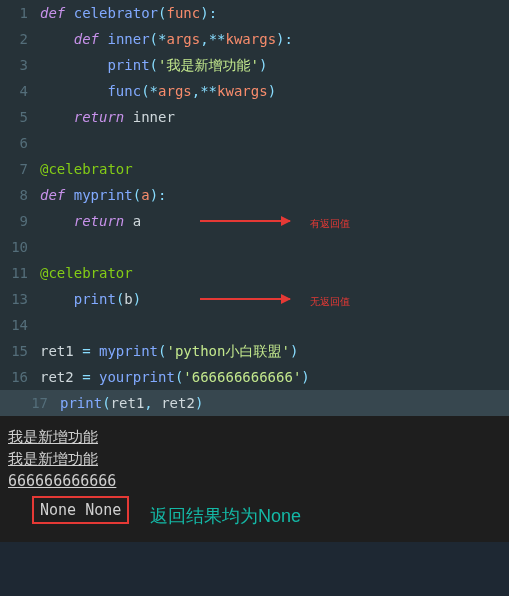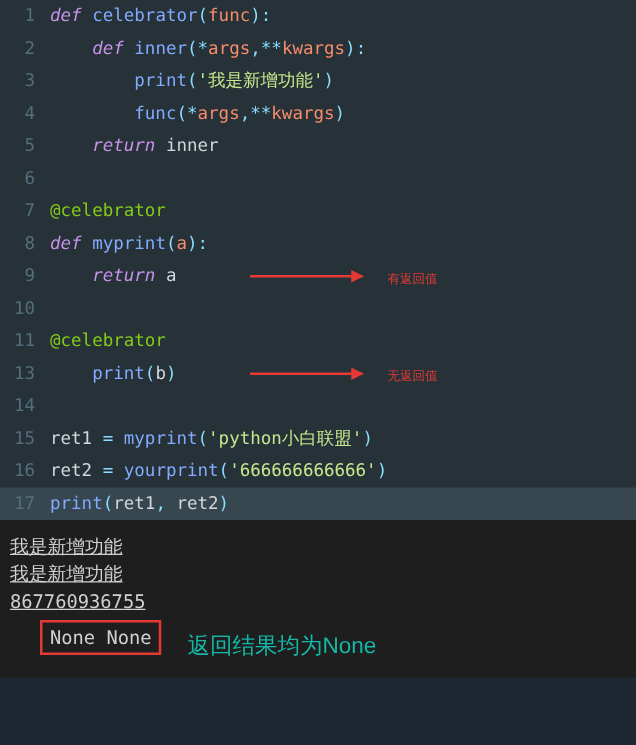--- a/index.html
+++ b/index.html
@@ -29,21 +29,21 @@
     padding-right: 12px;
     flex-shrink: 0;
     user-select: none;
   }
   .code {
     flex: 1;
     white-space: pre;
     color: #cfd8dc;
     position: relative;
   }
-  .line.hl { background: #37474f; }
+  .line.hl { background: #37474f; padding-left: 20px; }
   .kw-def { color: #c792ea; font-style: italic; }
   .kw-ret { color: #c792ea; font-style: italic; }
   .fn { color: #82aaff; }
   .param { color: #f78c6c; }
   .punc { color: #89ddff; }
   .op { color: #89ddff; }
   .str { color: #c3e88d; }
   .dec { color: #84cc16; text-align: center; }
   .ident { color: #cfd8dc; }
   .arrow {
@@ -183,18 +183,18 @@
   <div class="line hl">
     <div class="gutter">17</div>
     <div class="code"><span class="fn">print</span><span class="punc">(</span><span class="ident">ret1</span><span class="punc">, </span><span class="ident">ret2</span><span class="punc">)</span></div>
   </div>
 
 </div>
 
 <div class="output">
   <div class="out-line">我是新增功能</div>
   <div class="out-line">我是新增功能</div>
-  <div class="out-line">867760936755</div>
+  <div class="out-line">666666666666</div>
   <div class="out-line" style="margin-top:4px;padding-left:24px;">
     <span class="none-box">None None</span>
   </div>
   <span class="out-annot" style="left:150px; bottom:14px;">返回结果均为None</span>
 </div>
 
 </body></html>

